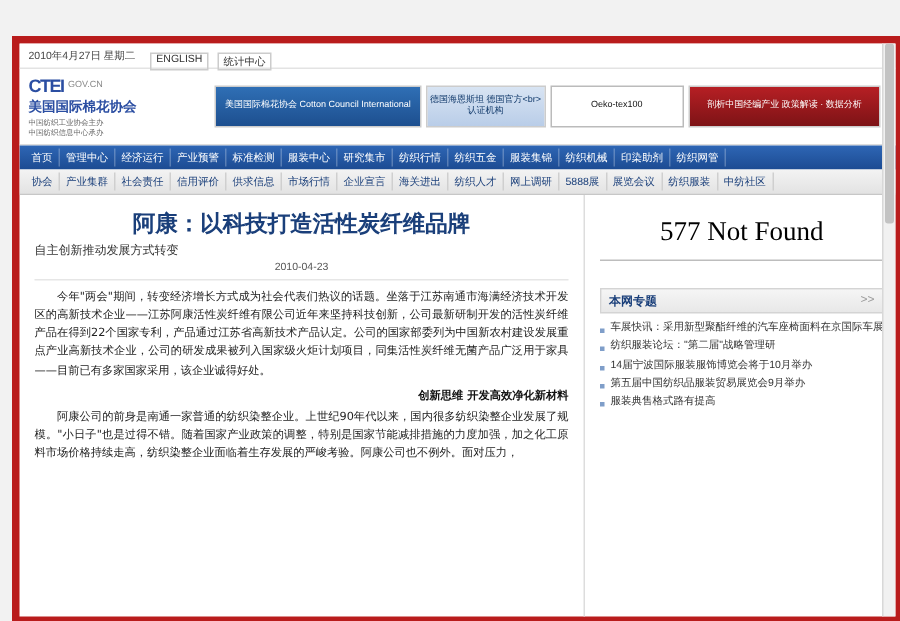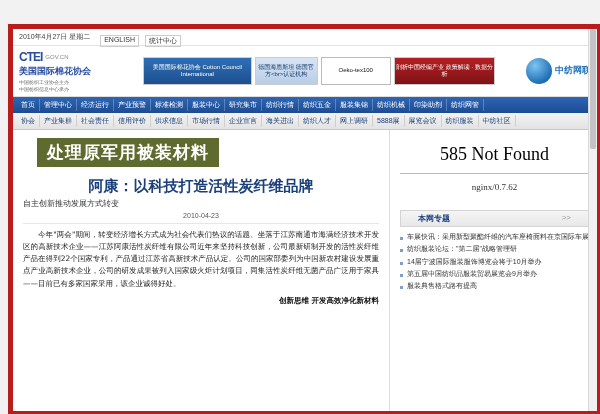--- a/index.html
+++ b/index.html
@@ -47,21 +47,21 @@
   .subhead{text-align:center;color:#1a3f7a;font-size:15px;font-weight:bold;margin:4px 0 2px;}
   .subhead2{text-align:left;color:#333;font-size:8px;margin-bottom:3px;}
   .dateline{text-align:center;color:#555;font-size:7px;margin-bottom:5px;border-bottom:1px solid #e6e6e6;padding-bottom:4px;}
   .para{font-size:7.5px;color:#222;line-height:1.62;text-align:justify;text-indent:2em;margin:0 0 4px;font-family:"DejaVu Sans",sans-serif;}
   .sectitle{font-size:7.5px;color:#111;font-weight:bold;margin:6px 0 3px;font-family:"DejaVu Sans",sans-serif;text-align:right;}
 
   
   .err-title{font-family:"Liberation Serif",serif;font-size:18px;color:#000;text-align:center;margin:6px 0 8px;}
   .err-hr{border:0;border-top:1px solid #bdbdbd;margin:0 0 8px;}
   .err-sub{font-family:"Liberation Serif",serif;font-size:9px;color:#333;text-align:center;margin:0 0 14px;}
-  .panel-h{background:linear-gradient(180deg,#f5f5f5,#e8e8e8);border:1px solid #d4d4d4;font-size:8px;font-weight:bold;color:#1a3f7a;padding:2px 17px;margin-top:18px;}
+  .panel-h{background:linear-gradient(180deg,#f5f5f5,#e8e8e8);border:1px solid #d4d4d4;font-size:8px;font-weight:bold;color:#1a3f7a;padding:2px 5px;margin-top:18px;}
   .panel-h .more{float:right;color:#999;font-weight:normal;}
   .panel ul{list-style:none;margin:4px 0 0;padding:0;}
   .panel li{font-size:7px;color:#333;line-height:1.75;padding-left:7px;position:relative;white-space:nowrap;overflow:hidden;text-overflow:ellipsis;}
   .panel li:before{content:"";position:absolute;left:0;top:6px;width:3px;height:3px;background:#7f9ec9;}
 
   .scroll{position:absolute;right:0;top:0;width:8px;height:382px;background:#f1f1f1;border-left:1px solid #d8d8d8;}
   .thumb{position:absolute;top:0;left:1px;width:6px;height:120px;background:#c3c3c3;border-radius:2px;}
 </style>
 </head>
 <body>
@@ -85,24 +85,20 @@
         </div>
         <div class="logo-name">美国国际棉花协会</div>
         <div class="logo-sub">中国纺织工业协会主办</div>
         <div class="logo-sub">中国纺织信息中心承办</div>
       </div>
       <div class="ads">
         <div class="ad ad1">美国国际棉花协会 Cotton Council International</div>
         <div class="ad ad2">德国海恩斯坦 德国官方&lt;br&gt;认证机构</div>
         <div class="ad ad3">Oeko-tex100</div>
         <div class="ad ad4">剖析中国经编产业 政策解读 · 数据分析</div>
-      </div>
-      <div class="brand-right">
-        <div class="globe"></div>
-        <div class="bt">中纺网联</div>
       </div>
     </div>
 
     <div class="nav">
       <div class="row">
         <a>首页</a>
         <a>管理中心</a>
         <a>经济运行</a>
         <a>产业预警</a>
         <a>标准检测</a>
@@ -128,32 +124,31 @@
       <a>纺织人才</a>
       <a>网上调研</a>
       <a class="hot">5888展</a>
       <a>展览会议</a>
       <a>纺织服装</a>
       <a>中纺社区</a>
     </div>
 
     <div class="content">
       <div class="left">
-        <div class="headline">处理原军用被装材料</div>
         <div class="subhead">阿康：以科技打造活性炭纤维品牌</div>
         <div class="subhead2">自主创新推动发展方式转变</div>
         <div class="dateline">2010-04-23</div>
         <p class="para">今年"两会"期间，转变经济增长方式成为社会代表们热议的话题。坐落于江苏南通市海满经济技术开发区的高新技术企业——江苏阿康活性炭纤维有限公司近年来坚持科技创新，公司最新研制开发的活性炭纤维产品在得到22个国家专利，产品通过江苏省高新技术产品认定。公司的国家部委列为中国新农村建设发展重点产业高新技术企业，公司的研发成果被列入国家级火炬计划项目，同集活性炭纤维无菌产品广泛用于家具——目前已有多家国家采用，该企业诚得好处。</p>
         <div class="sectitle">创新思维  开发高效净化新材料</div>
+        <p class="para">阿康公司的前身是南通一家普通的纺织染整企业。上世纪90年代以来，国内很多纺织染整企业发展了规模。"小日子"也是过得不错。随着国家产业政策的调整，特别是国家节能减排措施的力度加强，加之化工原料市场价格持续走高，纺织染整企业面临着生存发展的严峻考验。阿康公司也不例外。面对压力，</p>
       </div>
 
       <div class="right">
-        <div class="err-title">585 Not Found</div>
+        <div class="err-title">577 Not Found</div>
         <hr class="err-hr">
-        <div class="err-sub">nginx/0.7.62</div>
 
         <div class="panel">
           <div class="panel-h">
             <span>本网专题</span>
             <span class="more">&gt;&gt;</span>
           </div>
           <ul>
             <li>车展快讯：采用新型聚酯纤维的汽车座椅面料在京国际车展</li>
             <li>纺织服装论坛："第二届"战略管理研</li>
             <li>14届宁波国际服装服饰博览会将于10月举办</li>

